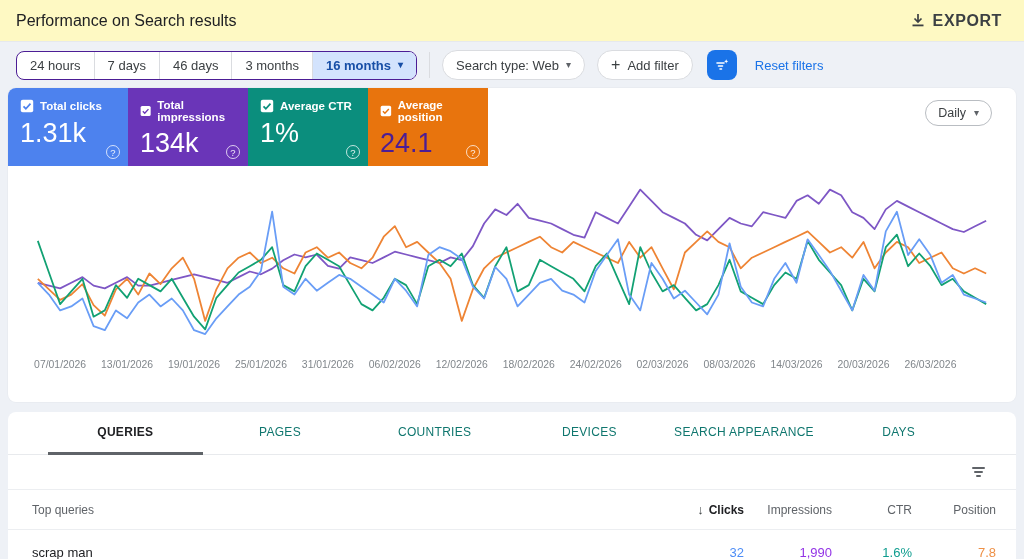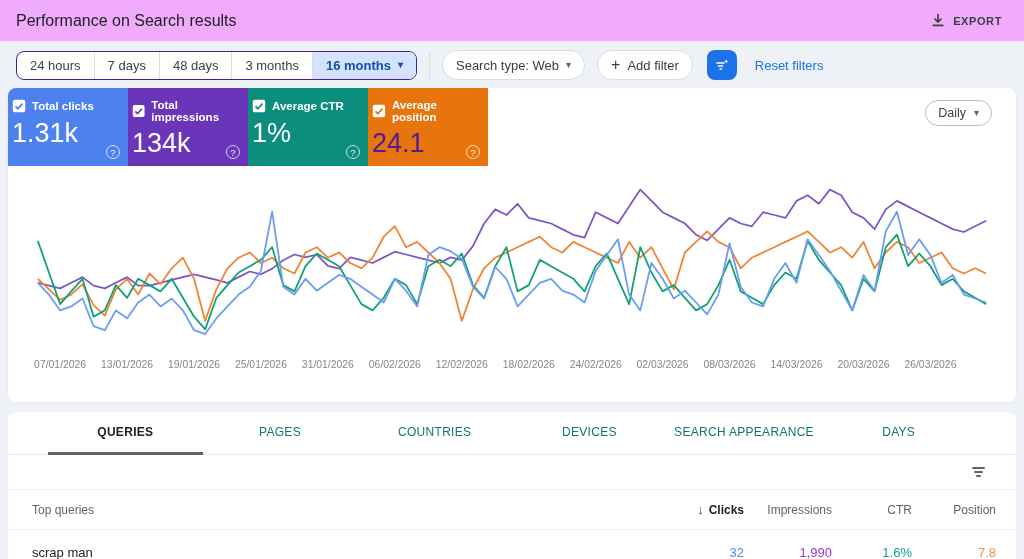--- a/index.html
+++ b/index.html
@@ -5,44 +5,44 @@
   * { box-sizing: border-box; }
   html,body { margin:0; padding:0; }
   body {
     width:1024px; height:559px; overflow:hidden;
     background:#eef1f6;
     font-family:"Liberation Sans", sans-serif;
     color:#202124;
   }
   
   .topbar{
-    height:42px; background:#f0abfc; border-bottom:1px solid #e6e9ed;
+    height:42px; background:#fef9c3; border-bottom:1px solid #e6e9ed;
     display:flex; align-items:center; justify-content:space-between;
     padding:0 22px 0 16px;
   }
   .page-title{ font-size:16px; color:#202124; }
   .export-btn{ display:flex; align-items:center; gap:8px; cursor:pointer; }
-  .export-btn span{ font-size:11px; font-weight:700; letter-spacing:.6px; color:#3c4043; }
+  .export-btn span{ font-size:16px; font-weight:700; letter-spacing:.6px; color:#3c4043; }
   
   .filterbar{ height:46px; display:flex; align-items:center; padding:0 20px 0 16px; gap:12px; }
   .seg{ display:flex; background:#fff; border:1px solid #4c1d95; border-radius:8px; height:29px; overflow:hidden; }
   .seg-item{ display:flex; align-items:center; padding:0 13px; font-size:13px; color:#3c4043; border-right:1px solid #dadce0; cursor:pointer; white-space:nowrap; }
   .seg-item:last-child{ border-right:none; }
   .seg-item.selected{ background:#d3e3fd; color:#174ea6; font-weight:700; gap:7px; }
   .caret{ font-size:10px; line-height:1; }
   .vdiv{ width:1px; height:26px; background:#dadce0; }
   .pill{ height:30px; background:#fff; border:1px solid #dadce0; border-radius:16px; display:flex; align-items:center; gap:7px; padding:0 13px; font-size:13px; color:#3c4043; cursor:pointer; white-space:nowrap; }
   .pill .plus{ font-size:16px; color:#3c4043; }
   .filter-sq{ width:30px; height:30px; border-radius:8px; background:#1a73e8; display:flex; align-items:center; justify-content:center; cursor:pointer; margin-left:2px; }
   .reset-link{ color:#1a73e8; font-size:13px; font-weight:500; cursor:pointer; margin-left:6px; }
   .last-update{ margin-left:auto; color:#5f6368; font-size:13px; }
   
   .chart-card{ position:relative; margin:0 8px; height:314px; background:#fff; border-radius:8px; box-shadow:0 0 0 1px rgba(0,0,0,0.02); }
   .tiles{ display:flex; }
-  .tile{ width:120px; height:78px; padding:11px 4px 0; position:relative; color:#fff; cursor:pointer; }
+  .tile{ width:120px; height:78px; padding:11px 12px 0; position:relative; color:#fff; cursor:pointer; }
   .tile:first-child{ border-top-left-radius:8px; }
   .tile-label{ display:flex; align-items:center; gap:6px; font-size:11.5px; font-weight:700; }
   .tile-value{ font-size:27px; margin-top:5px; color:#fff; }
   .tile-help{ position:absolute; right:8px; bottom:7px; width:14px; height:14px; border:1px solid rgba(255,255,255,.75); border-radius:50%; font-size:9.5px; color:rgba(255,255,255,.9); display:flex; align-items:center; justify-content:center; }
   .chk{ width:14px; height:14px; }
   .chk rect{ fill:#fff; }
   .chk path{ stroke:var(--chk,#444); stroke-width:2.2; fill:none; }
   .daily-btn{ position:absolute; top:12px; right:24px; height:26px; border:1px solid #b9bdc2; border-radius:14px; background:#fff; display:flex; align-items:center; gap:8px; padding:0 12px; font-size:12.5px; color:#3c4043; cursor:pointer; }
   .chart-zone{ position:absolute; left:8px; right:8px; top:88px; }
   
@@ -77,21 +77,21 @@
 
 <div class="filterbar">
   <div class="seg">
     <div class="seg-item">
         <span>24 hours</span>
       </div>
     <div class="seg-item">
         <span>7 days</span>
       </div>
     <div class="seg-item">
-        <span>48 days</span>
+        <span>46 days</span>
       </div>
     <div class="seg-item">
         <span>3 months</span>
       </div>
     <div class="seg-item selected">
       <span>16 months</span>
       <span class="caret">▾</span>
     </div>
   </div>
   <div class="vdiv"></div>

